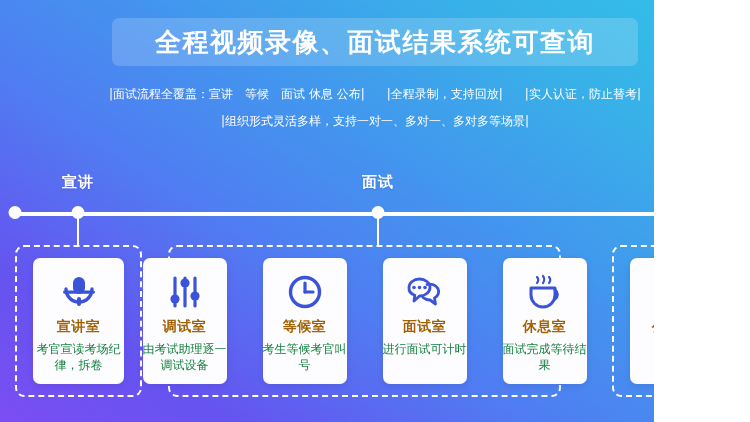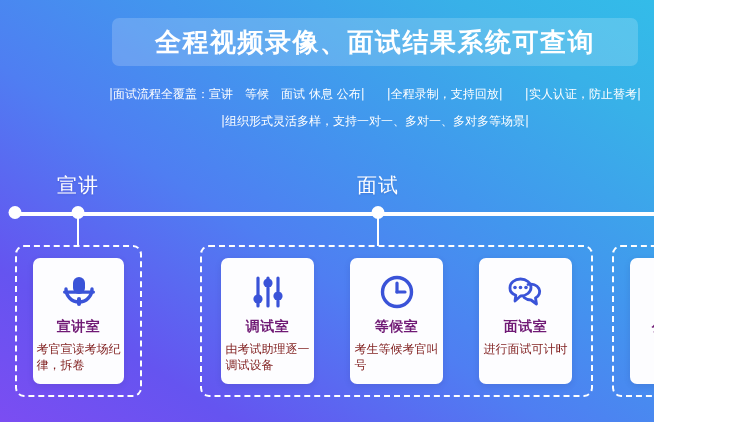--- a/index.html
+++ b/index.html
@@ -57,22 +57,22 @@
   .feature-item {
     color: #ffffff;
     font-size: 12px;
     white-space: nowrap;
     line-height: 1;
   }
   
   .stage-header {
     position: absolute;
     color: #ffffff;
-    font-size: 20px;
-    font-weight: normal;
+    font-size: 15px;
+    font-weight: bold;
     letter-spacing: 1px;
     white-space: nowrap;
     line-height: 1;
     transform: translateX(-50%);
     text-shadow: 0 1px 2px rgba(40,40,120,0.18);
     text-align: center;
   }
   #stage-header-0 { left: 78px;  top: 175px; }
   #stage-header-1 { left: 378px; top: 175px; }
   #stage-header-2 { left: 675px; top: 175px; }
@@ -120,21 +120,21 @@
     border: 2px dashed #ffffff;
     border-radius: 9px;
     box-sizing: border-box;
     display: flex;
     align-items: center;
     justify-content: center;
     gap: 12px;
     padding: 0 16px;
   }
   #group-0 { left: 15px;  width: 127px; }
-  #group-1 { left: 200px; width: 393px; gap: 36px; }
+  #group-1 { left: 168px; width: 393px; gap: 36px; }
   #group-2 { left: 612px; width: 123px; }
   
   .card {
     width: 93px;
     height: 126px;
     background: #fdfdff;
     border-radius: 7px;
     box-shadow: 0 2px 6px rgba(40,40,120,0.14);
     display: flex;
     flex-direction: column;
@@ -143,32 +143,33 @@
     padding-top: 13px;
   }
   .card-icon {
     height: 42px;
     display: flex;
     align-items: center;
     justify-content: center;
   }
   .card-icon svg { display: block; }
   .card-title {
-    color: #701a75;
+    color: #a16207;
     font-size: 14px;
     font-weight: bold;
     letter-spacing: 0.5px;
     line-height: 1;
     margin-top: 6px;
     white-space: nowrap;
   }
   .card-desc {
-    color: #7f1d1d;
+    color: #15803d;
     font-size: 12px;
     line-height: 16px;
+    text-align: center;
     margin-top: 8px;
     width: 84px;
     word-break: break-all;
   }
 </style>
 </head>
 <body>
 
 <div id="poster">
 
@@ -255,20 +256,33 @@
           <circle cx="9" cy="12.5" r="1.8" fill="#3a53d8"></circle>
           <circle cx="14.5" cy="12.5" r="1.8" fill="#3a53d8"></circle>
           <circle cx="20" cy="12.5" r="1.8" fill="#3a53d8"></circle>
           <path d="M22 9.5 a9 7.5 0 0 1 7.5 13.5 L30.5 29 L25 25 a9.5 7.5 0 0 1 -7 -2.5" fill="none" stroke="#3a53d8" stroke-width="2.8" stroke-linejoin="round" stroke-linecap="round"></path>
         </svg>
       </div>
       <div class="card-title">面试室</div>
       <div class="card-desc">进行面试可计时</div>
     </div>
 
+    <div class="card">
+      <div class="card-icon">
+        <svg width="40" height="36" viewBox="0 0 40 36">
+          <path d="M12 9 q2.5 -3 0 -6" fill="none" stroke="#3a53d8" stroke-width="2.2" stroke-linecap="round"></path>
+          <path d="M18 9 q2.5 -3.5 0 -7" fill="none" stroke="#3a53d8" stroke-width="2.2" stroke-linecap="round"></path>
+          <path d="M24 9 q2.5 -3 0 -6" fill="none" stroke="#3a53d8" stroke-width="2.2" stroke-linecap="round"></path>
+          <path d="M6 14 h24 v7 a12 12 0 0 1 -24 0 Z" fill="none" stroke="#3a53d8" stroke-width="3" stroke-linejoin="round"></path>
+          <path d="M30 16 a5.5 5.5 0 0 1 0 9" fill="none" stroke="#3a53d8" stroke-width="3" stroke-linecap="round"></path>
+        </svg>
+      </div>
+      <div class="card-title">休息室</div>
+      <div class="card-desc">面试完成等待结果</div>
+    </div>
 
   </div>
 
   <div class="group" id="group-2">
     <div class="card">
       <div class="card-icon">
         <svg width="34" height="38" viewBox="0 0 34 38">
           <line x1="9" y1="2" x2="9" y2="7" stroke="#3a53d8" stroke-width="2.4" stroke-linecap="round"></line>
           <line x1="17" y1="2" x2="17" y2="7" stroke="#3a53d8" stroke-width="2.4" stroke-linecap="round"></line>
           <line x1="25" y1="2" x2="25" y2="7" stroke="#3a53d8" stroke-width="2.4" stroke-linecap="round"></line>

